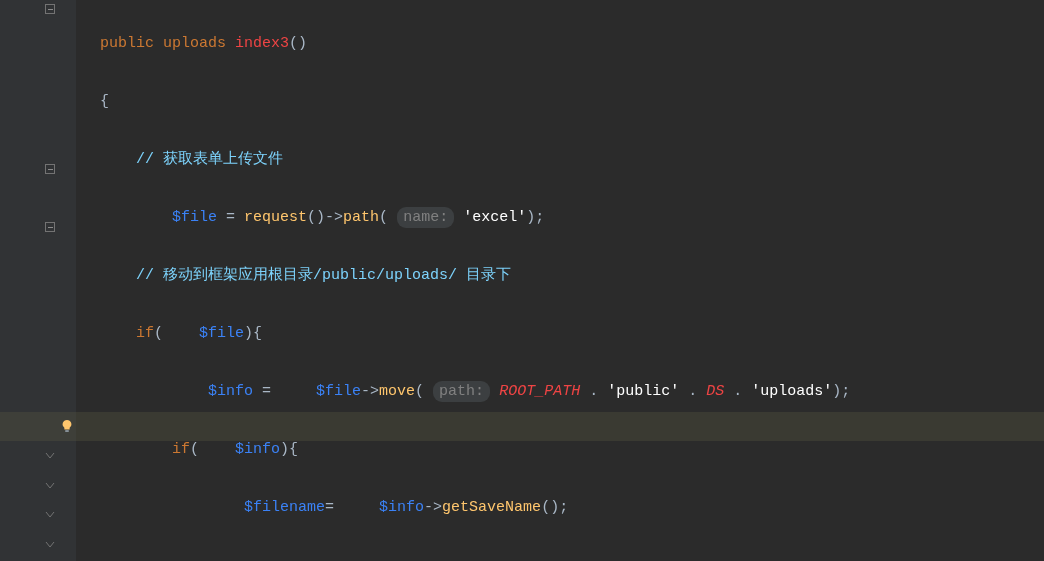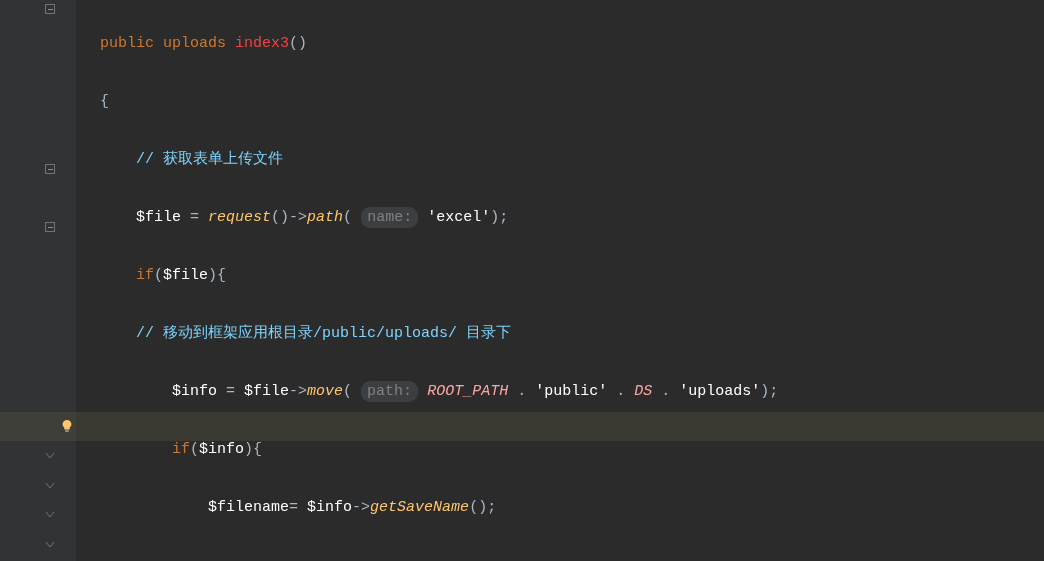--- a/index.html
+++ b/index.html
@@ -72,26 +72,26 @@
   }
   .fold-arrow {
     position: absolute;
     left: 45px;
     width: 10px;
     height: 8px;
     pointer-events: none;
   }
   .k-keyword { color: #cc7832; }
   .k-function { color: #ef4444; }
-  .k-var { color: #ffffff; }
+  .k-var { color: #3b82f6; margin-left: 36px; }
   .k-string { color: #ffffff; margin-top: 41px; }
   .k-comment { color: #7dd3fc; }
   .k-hint { color: #808080; background: #3c3f41; padding: 2px 6px; border-radius: 9px; }
-  .k-const { color: #fca5a5; font-style: italic; }
-  .k-method { color: #ffc66d; font-style: italic; }
+  .k-const { color: #ef4444; font-style: italic; }
+  .k-method { color: #ffc66d; }
   .k-punct { color: #a9b7c6; }
 </style>
 </head>
 <body>
 
 <div class="gutter"></div>
 
 <div class="fold-marker minus" style="top:4px"></div>
 <div class="fold-marker minus" style="top:164px"></div>
 <div class="fold-marker minus" style="top:222px"></div>
@@ -112,22 +112,22 @@
 <svg class="bulb" viewBox="0 0 16 16">
     <path fill="#ffc66d" d="M8 1a5 5 0 0 0-3 9v2h6v-2a5 5 0 0 0-3-9z"></path>
     <rect x="6" y="13" width="4" height="1.5" fill="#a9b7c6"></rect>
   </svg>
 
 <div class="code-area">
 <span class="line"><span class="k-keyword">public</span> <span class="k-keyword">uploads</span> <span class="k-function">index3</span><span class="k-punct">()</span></span>
 <span class="line"><span class="k-punct">{</span></span>
 <span class="line">    <span class="k-comment">// 获取表单上传文件</span></span>
 <span class="line">    <span class="k-var">$file</span><span> = </span><span class="k-method">request</span><span>()</span><span>-&gt;</span><span class="k-method">path</span><span>( </span><span class="k-hint">name:</span><span> </span><span class="k-string">'excel'</span><span>);</span></span>
+<span class="line">    <span class="k-comment">// 移动到框架应用根目录/public/uploads/ 目录下</span></span>
 <span class="line">    <span class="k-keyword">if</span><span>(</span><span class="k-var">$file</span><span>){</span></span>
-<span class="line">    <span class="k-comment">// 移动到框架应用根目录/public/uploads/ 目录下</span></span>
 <span class="line">        <span class="k-var">$info</span><span> = </span><span class="k-var">$file</span><span>-&gt;</span><span class="k-method">move</span><span>( </span><span class="k-hint">path:</span><span> </span><span class="k-const">ROOT_PATH</span><span> . </span><span class="k-string">'public'</span><span> . </span><span class="k-const">DS</span><span> . </span><span class="k-string">'uploads'</span><span>);</span></span>
 <span class="line">        <span class="k-keyword">if</span><span>(</span><span class="k-var">$info</span><span>){</span></span>
 <span class="line">            <span class="k-var">$filename</span><span>= </span><span class="k-var">$info</span><span>-&gt;</span><span class="k-method">getSaveName</span><span>();</span></span>
 
 
 
 
 
 
 

